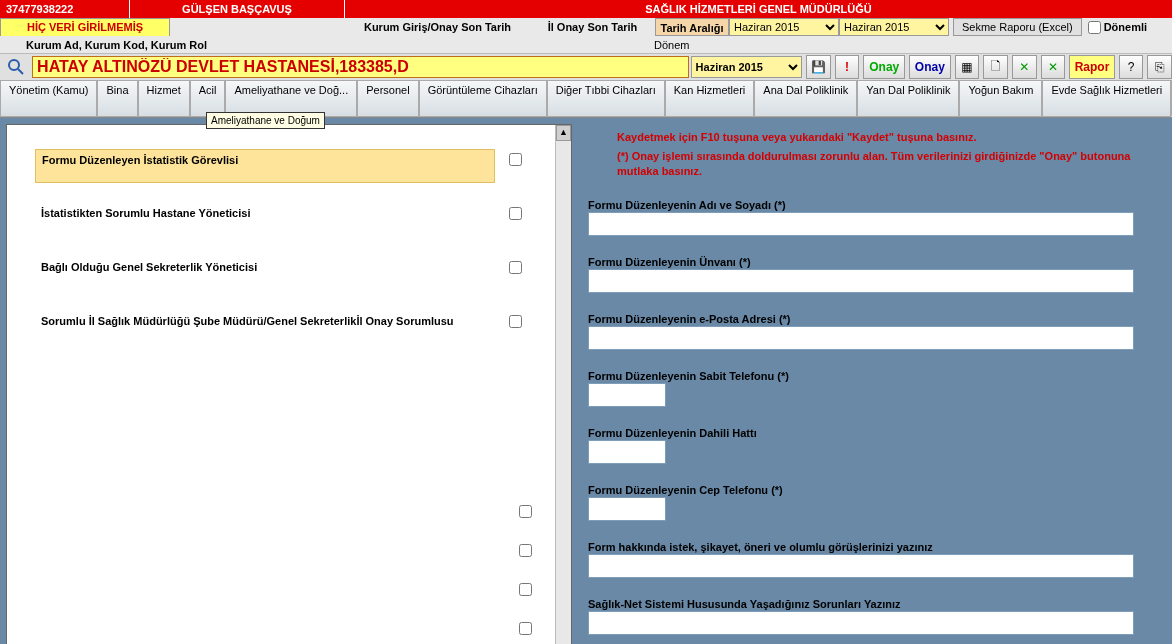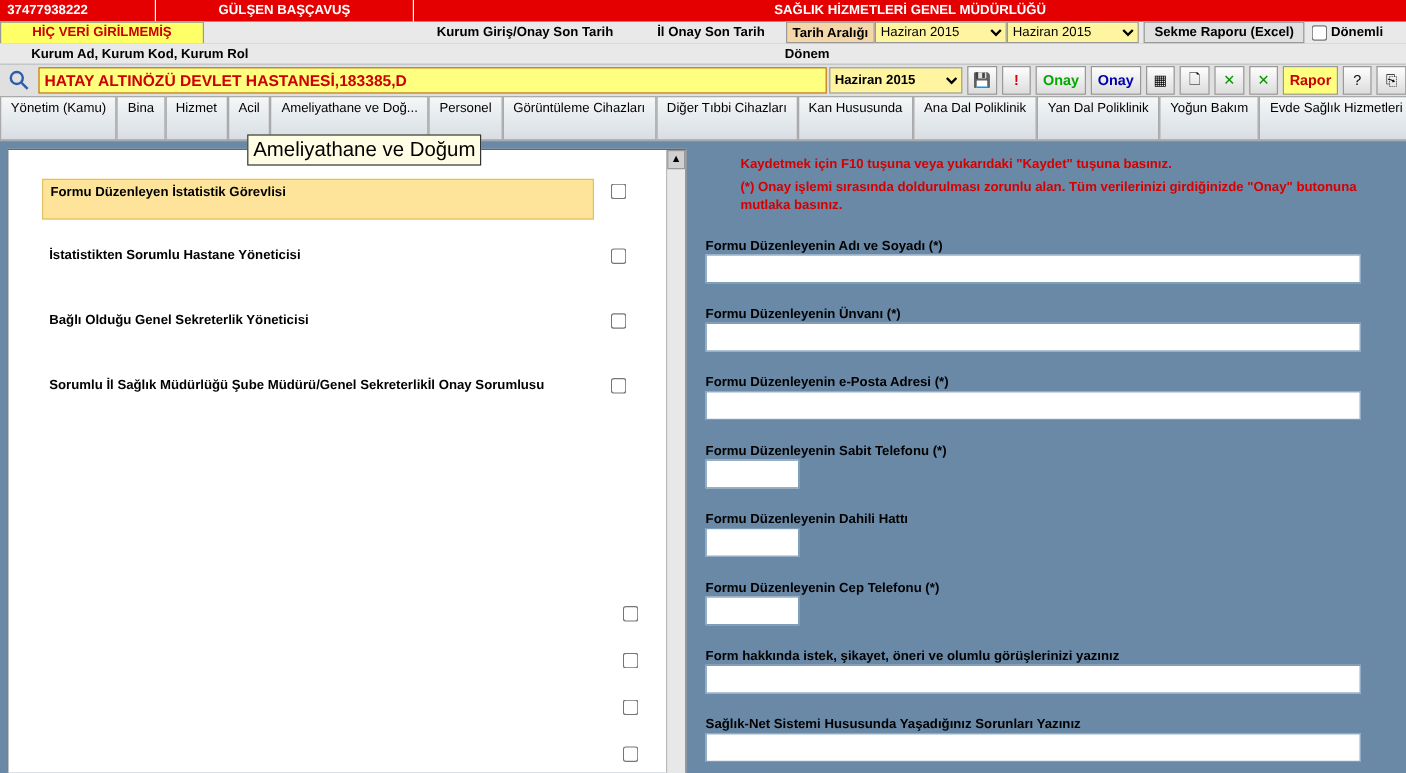--- a/index.html
+++ b/index.html
@@ -9,38 +9,38 @@
 .topbar .cell2 { width: 215px; text-align: center; font-weight: bold; border-right: 1px solid #fff; }
 .topbar .cell3 { flex: 1; text-align: center; font-weight: bold; }
 .row2 { display: flex; height: 18px; background: #e9e9e9; }
 .row2 .badge { width: 170px; background: #ffff66; color: #c00; font-weight: bold; text-align: center; border: 1px solid #999; border-bottom: none; line-height: 16px; }
 .row2 .spacer1 { width: 175px; }
 .row2 .lbl { font-weight: bold; padding: 0 4px; line-height: 18px; }
 .row2 .lbl1 { width: 185px; text-align: center; }
 .row2 .lbl2 { width: 125px; text-align: center; }
 .row2 .lbl3 { width: 74px; background: #f5d6a8; border: 1px solid #999; text-align: center; }
 .row2 .sel { height: 18px; width: 110px; background: #fff5a0; border: 1px solid #999; font-size: 11px; }
-.row2 .btn-excel { background: #e0e0e0; border: 1px solid #999; padding: 0 8px; height: 18px; font-size: 11px; font-weight: bold; cursor: pointer; }
+.row2 .btn-excel { background: #e0e0e0; border: 1px solid #999; padding: 0 8px; height: 18px; font-size: 11px; font-weight: normal; cursor: pointer; }
 .row2 .chk-wrap { display: flex; align-items: center; padding-left: 6px; gap: 3px; font-weight: bold; }
 .row3 { display: flex; height: 18px; background: #e9e9e9; border-bottom: 1px solid #bbb; }
 .row3 .icon-search { width: 24px; display:flex; align-items:center; justify-content:center; }
 .row3 .lbl-kurum { width: 320px; font-weight: bold; line-height: 18px; padding-left: 2px; }
-.row3 .lbl-donem { font-weight: bold; line-height: 18px; padding-left: 310px; }
+.row3 .lbl-donem { font-weight: normal; line-height: 18px; padding-left: 310px; }
 .row4 { display: flex; height: 26px; background: #e0e0e0; align-items: center; }
 .row4 .icon-search { width: 34px; display:flex; align-items:center; justify-content:center; }
-.row4 .search-input { width: 695px; height: 22px; background: #ffff80; border: 1px solid #bd6e1d; color: #c00; font-weight: bold; font-size: 13px; padding: 0 4px; }
+.row4 .search-input { width: 695px; height: 22px; background: #ffff80; border: 1px solid #bd6e1d; color: #c00; font-weight: bold; font-size: 16px; padding: 0 4px; }
 .row4 .sel-donem { width: 118px; height: 22px; background: #fff5a0; border: 1px solid #999; font-size: 11px; font-weight: bold; margin-left: 2px; }
 .row4 .tbtn { width: 26px; height: 24px; background: linear-gradient(#fefefe,#dcdcdc); border: 1px solid #999; margin-left: 4px; display:flex; align-items:center; justify-content:center; cursor:pointer; font-size:12px; }
 .row4 .tbtn.onay { width: 44px; color: #0a0; font-weight: bold; }
 .row4 .tbtn.onay2 { width: 44px; color: #00a; font-weight: bold; }
 .row4 .tbtn.rapor { width: 48px; color: #c00; font-weight: bold; background: #ffff80; }
 .tabs { display: flex; background: #cfd6db; height: 38px; border-bottom: 1px solid #888; }
 .tab { padding: 3px 8px; border: 1px solid #aaa; background: linear-gradient(#f5f7f8,#d7dee3); margin-right: 0px; font-size: 11px; cursor: pointer; white-space: nowrap; }
 .tab.active { background: #fff; border-bottom: 1px solid #fff; }
-.tooltip { position: absolute; left: 206px; top: 112px; background: #fffde3; border: 1px solid #333; padding: 2px 4px; font-size: 17px; z-index: 10; }
+.tooltip { position: absolute; left: 206px; top: 112px; background: #fffde3; border: 1px solid #333; padding: 2px 4px; font-size: 10px; z-index: 10; }
 .main { display: flex; height: 548px; background: #6989a7; padding: 6px; gap: 6px; }
 .left-panel { width: 566px; background: #fff; border: 1px solid #666; position: relative; }
 .left-inner { padding: 24px 18px 0 28px; }
 .role-row { display: flex; align-items: flex-start; margin-bottom: 20px; }
 .role-box { width: 460px; min-height: 34px; padding: 4px 6px; font-weight: bold; font-size: 11px; }
 .role-box.sel { background: #fde49a; border: 1px solid #e0c060; }
 .role-chk { margin-left: 14px; margin-top: 4px; }
 .extra-chk-col { position: absolute; left: 512px; top: 380px; display:flex; flex-direction:column; gap: 26px; }
 .left-scroll { position: absolute; right: 0; top: 0; width: 16px; height: 100%; background: #e8e8e8; border-left: 1px solid #bbb; }
 .left-scroll .arrow { height: 16px; background: #d0d0d0; border: 1px solid #999; text-align: center; line-height: 12px; font-size: 9px; }
@@ -106,21 +106,21 @@
 
 <div class="tabs">
   <div class="tab">Yönetim (Kamu)</div>
   <div class="tab">Bina</div>
   <div class="tab">Hizmet</div>
   <div class="tab">Acil</div>
   <div class="tab">Ameliyathane ve Doğ...</div>
   <div class="tab">Personel</div>
   <div class="tab">Görüntüleme Cihazları</div>
   <div class="tab">Diğer Tıbbi Cihazları</div>
-  <div class="tab">Kan Hususunda</div>
+  <div class="tab">Kan Hizmetleri</div>
   <div class="tab">Ana Dal Poliklinik</div>
   <div class="tab">Yan Dal Poliklinik</div>
   <div class="tab">Yoğun Bakım</div>
   <div class="tab">Evde Sağlık Hizmetleri</div>
   <div class="tab active">Düzenleyen</div>
 </div>
 
 <div class="tooltip">Ameliyathane ve Doğum</div>
 
 <div class="main">

